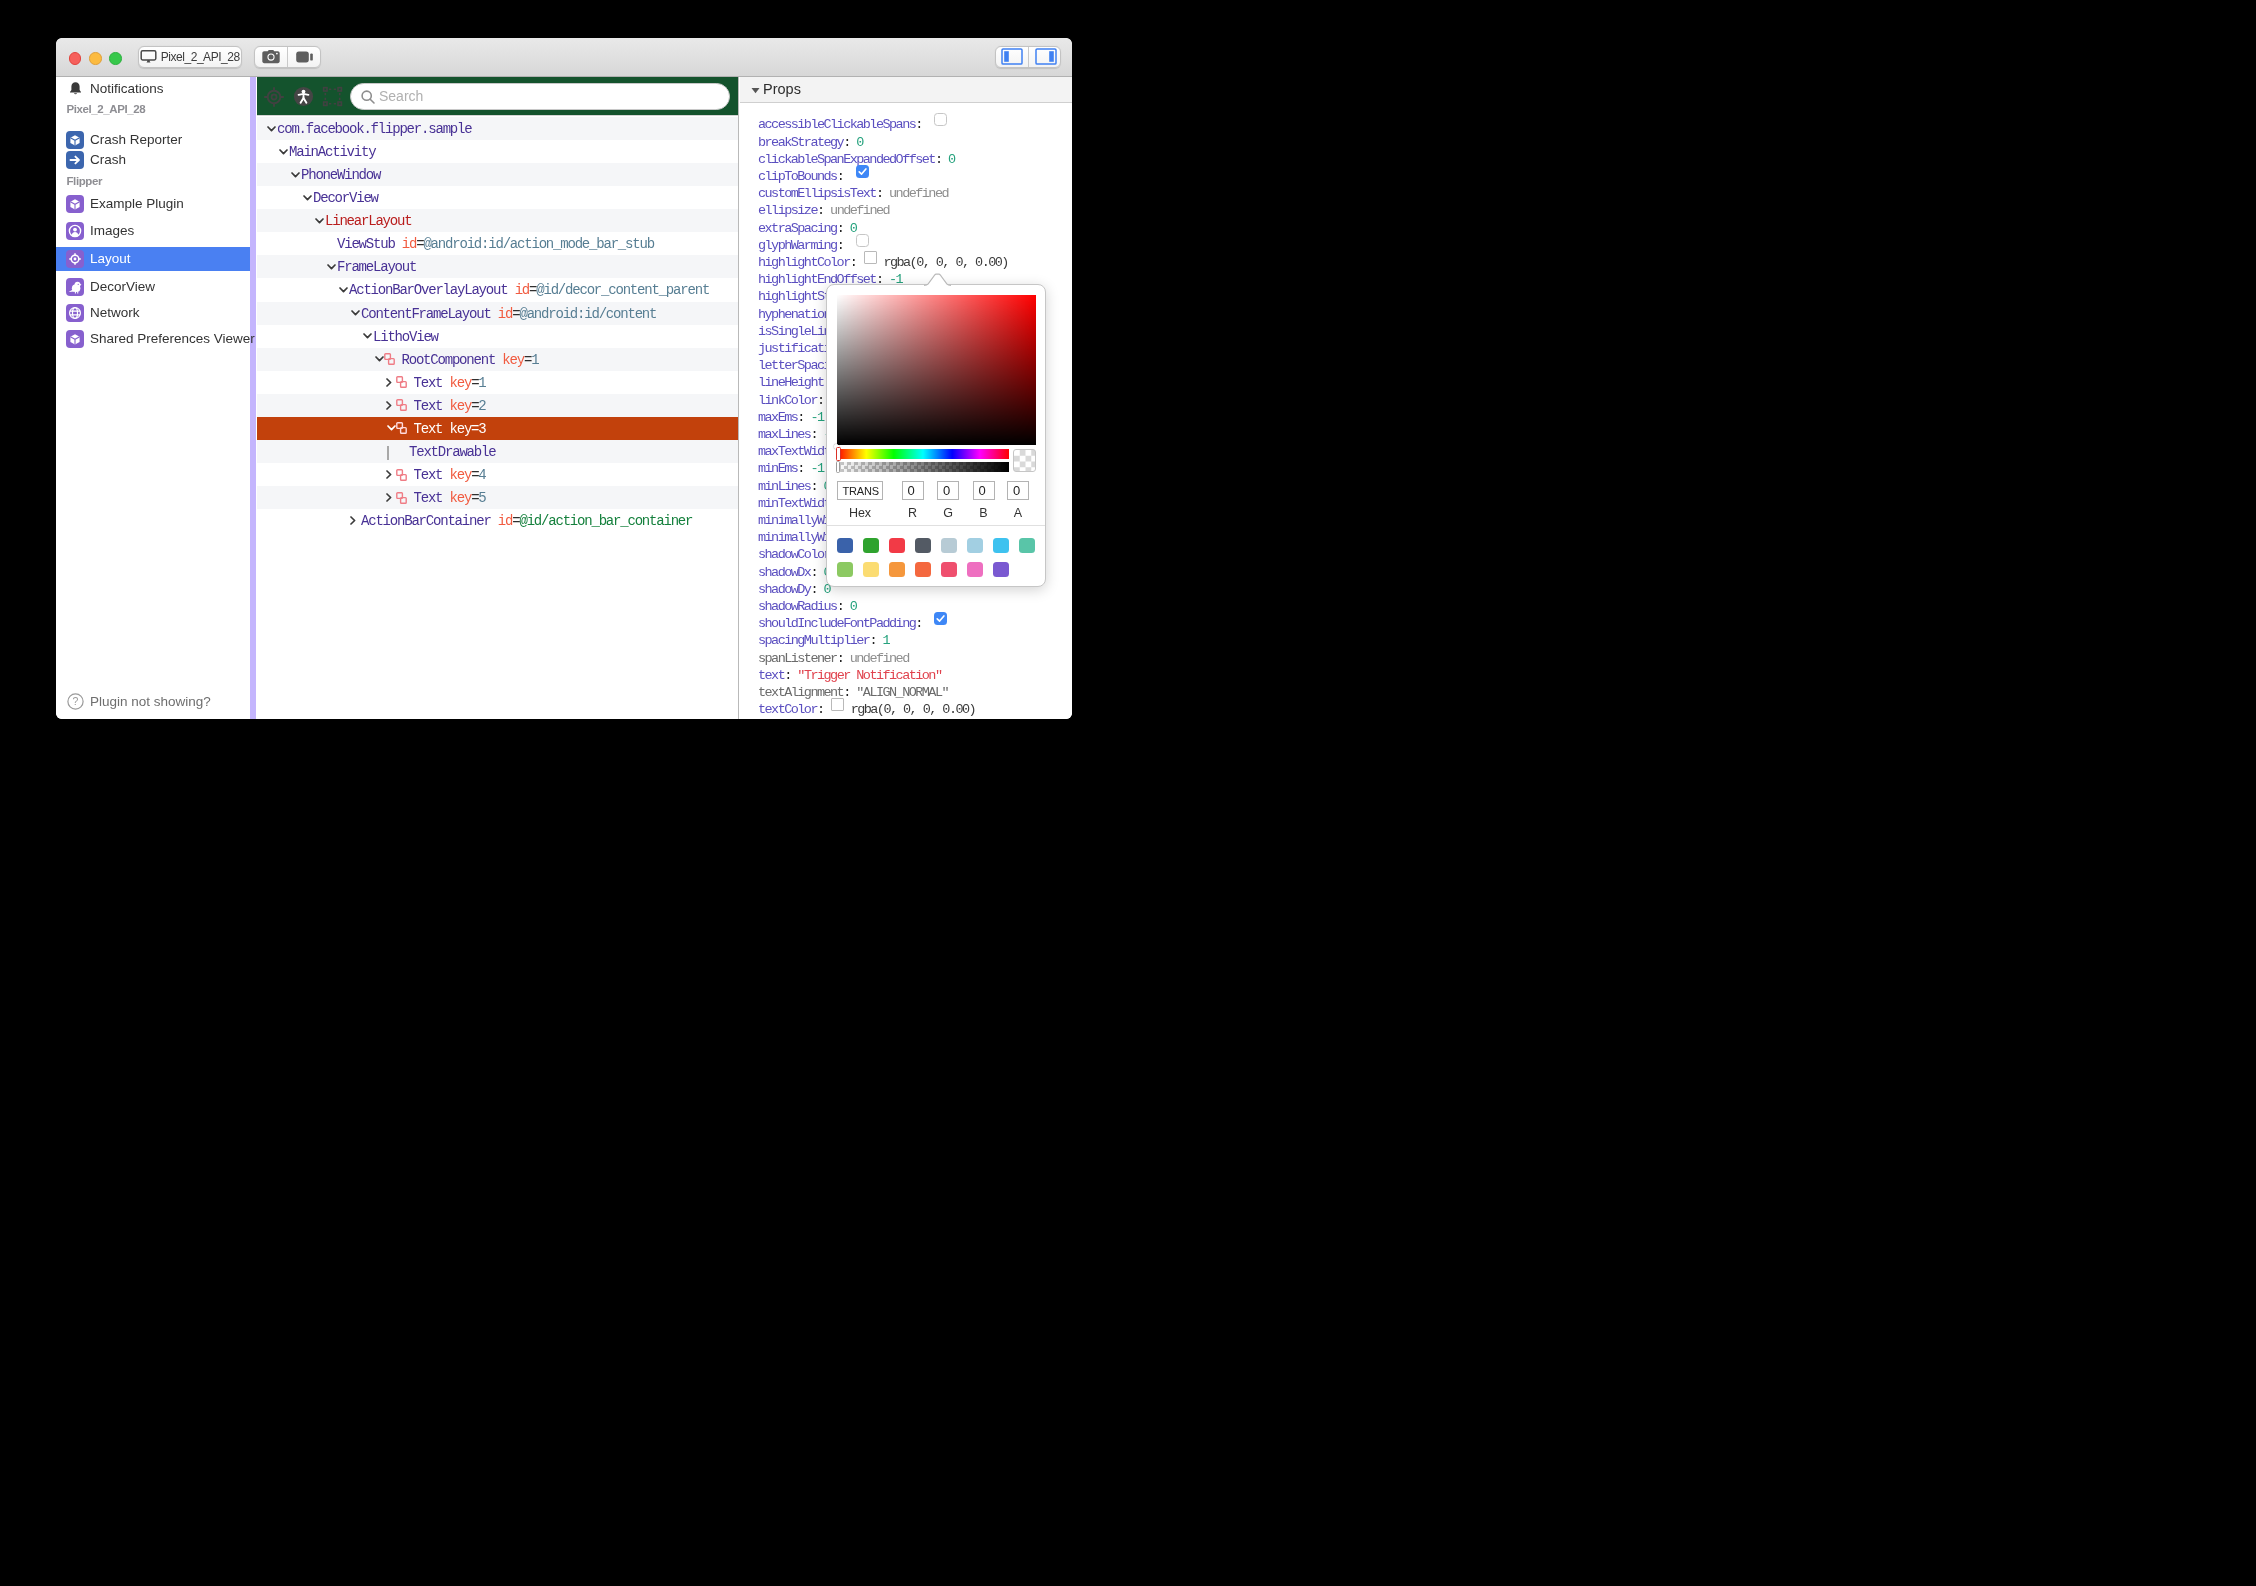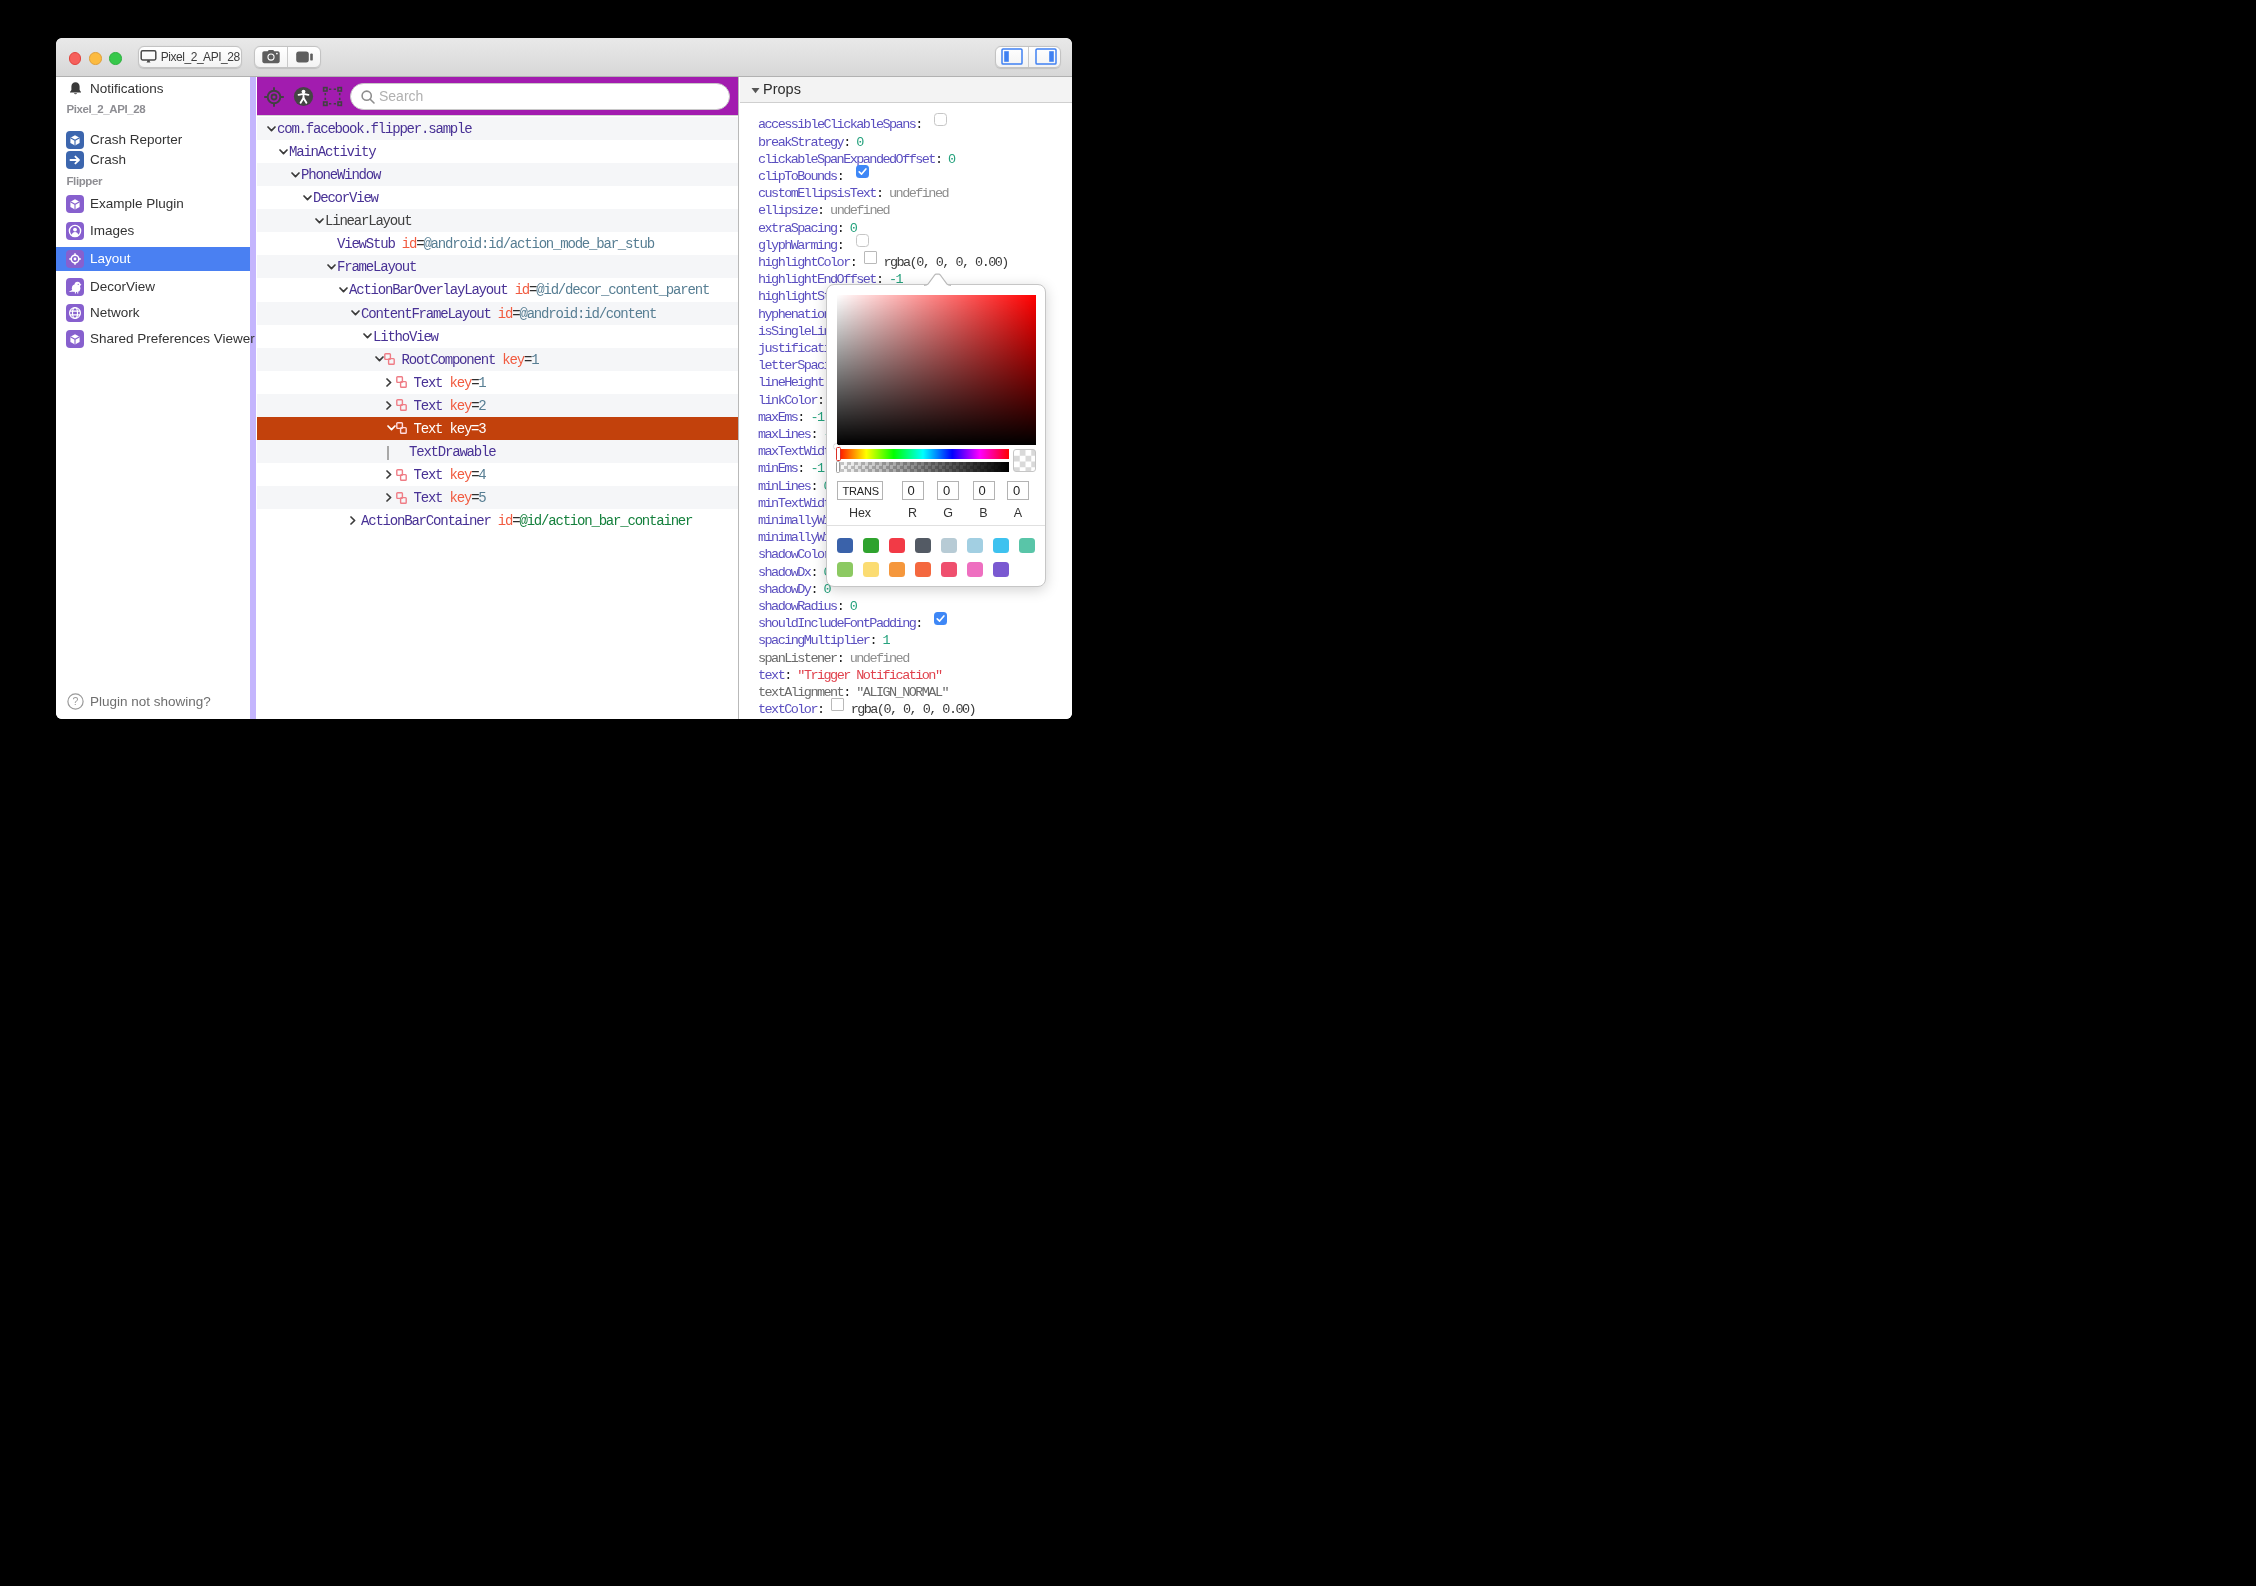--- a/index.html
+++ b/index.html
@@ -7,21 +7,21 @@
 #tbar{position:absolute;left:0;top:0;width:100%;height:39px;background:linear-gradient(#e9e9e9,#d7d7d7);border-bottom:1px solid #b1b1b1;border-radius:6px 6px 0 0}
 .tl{position:absolute;top:14px;width:12.5px;height:12.5px;border-radius:50%}
 .tbtn{position:absolute;top:7.5px;height:22.5px;background:linear-gradient(#fff,#f3f3f3);border:1px solid #c3c3c3;border-radius:6px;box-shadow:0 .5px 1px rgba(0,0,0,.12)}
 .seg{position:absolute;top:0;bottom:0;display:flex;align-items:center;justify-content:center}
 #sidebar{position:absolute;left:0;top:39px;width:199.5px;bottom:0;background:#fff;border-right:6px solid #c4b5fd}
 .srow{position:absolute;left:0;width:100%;height:24px}
 .sicon{position:absolute;left:10px;top:50%;margin-top:-9px;width:18px;height:18px}
 .stext{position:absolute;left:34px;top:0;line-height:24px;font-size:13.5px;color:#333;white-space:nowrap}
 .slabel{position:absolute;left:10.5px;font-size:11.5px;font-weight:bold;letter-spacing:-.4px;color:#8e8e93;white-space:nowrap}
 #midpanel{position:absolute;left:200.5px;top:39px;width:482.5px;bottom:0;background:#fff;border-right:1px solid #b9b9b9}
-#midtool{position:absolute;left:0;top:0;width:100%;height:39px;background:#a21caf;border-bottom:1px solid #d4d4d4}
+#midtool{position:absolute;left:0;top:0;width:100%;height:39px;background:#14532d;border-bottom:1px solid #d4d4d4}
 #tree{position:absolute;left:0;top:40px;right:0;bottom:0;font-family:"Liberation Mono",monospace;font-size:14px;letter-spacing:-1.2px}
 .trow{position:absolute;left:0;width:100%;height:23.07px;line-height:23.07px;white-space:nowrap}
 .trow span{position:absolute;top:0;line-height:25.8px}
 .trow svg{position:absolute}
 #props{position:absolute;left:684px;top:39px;right:0;bottom:0;background:#fff}
 #phead{position:absolute;left:0;top:0;width:100%;height:25.5px;background:#f3f3f3;border-bottom:1px solid #cfcfcf}
 .prow{position:absolute;left:0;width:100%;height:17.2px;line-height:20.4px;font-family:"Liberation Mono",monospace;font-size:13.5px;letter-spacing:-1.55px;white-space:nowrap}
 .prow span{vertical-align:top}
 .cb{display:inline-block;width:13px;height:13px;border-radius:3.5px;vertical-align:middle;margin-top:-2px}
 .cb.u{background:#fff;border:1.5px solid #c6c6c6}
@@ -229,21 +229,21 @@
 <div class="trow" style="top:69.21px">
           <svg style="left:46px;top:8.5px" width="9" height="6" viewBox="0 0 9 6">
             <path d="M1 1 L4.5 4.6 L8 1" stroke="#3a3a3a" stroke-width="1.7" fill="none" stroke-linecap="round" stroke-linejoin="round"></path>
           </svg>
           <span style="left:56.5px;white-space:pre"><span style="position:static;color:#483195">DecorView</span></span>
         </div>
 <div class="trow" style="top:92.28px;background:#f5f6f8">
           <svg style="left:58px;top:8.5px" width="9" height="6" viewBox="0 0 9 6">
             <path d="M1 1 L4.5 4.6 L8 1" stroke="#3a3a3a" stroke-width="1.7" fill="none" stroke-linecap="round" stroke-linejoin="round"></path>
           </svg>
-          <span style="left:68.5px;white-space:pre"><span style="position:static;color:#404040">LinearLayout</span></span>
+          <span style="left:68.5px;white-space:pre"><span style="position:static;color:#b91c1c">LinearLayout</span></span>
         </div>
 <div class="trow" style="top:115.35px">
           <span style="left:80.5px;white-space:pre"><span style="position:static;color:#483195">ViewStub </span><span style="position:static;color:#f15b40">id</span><span style="position:static;color:#2f2f2f">=</span><span style="position:static;color:#577e93">@android:id/action_mode_bar_stub</span></span>
         </div>
 <div class="trow" style="top:138.42px;background:#f5f6f8">
           <svg style="left:70px;top:8.5px" width="9" height="6" viewBox="0 0 9 6">
             <path d="M1 1 L4.5 4.6 L8 1" stroke="#3a3a3a" stroke-width="1.7" fill="none" stroke-linecap="round" stroke-linejoin="round"></path>
           </svg>
           <span style="left:80.5px;white-space:pre"><span style="position:static;color:#483195">FrameLayout</span></span>
         </div>

